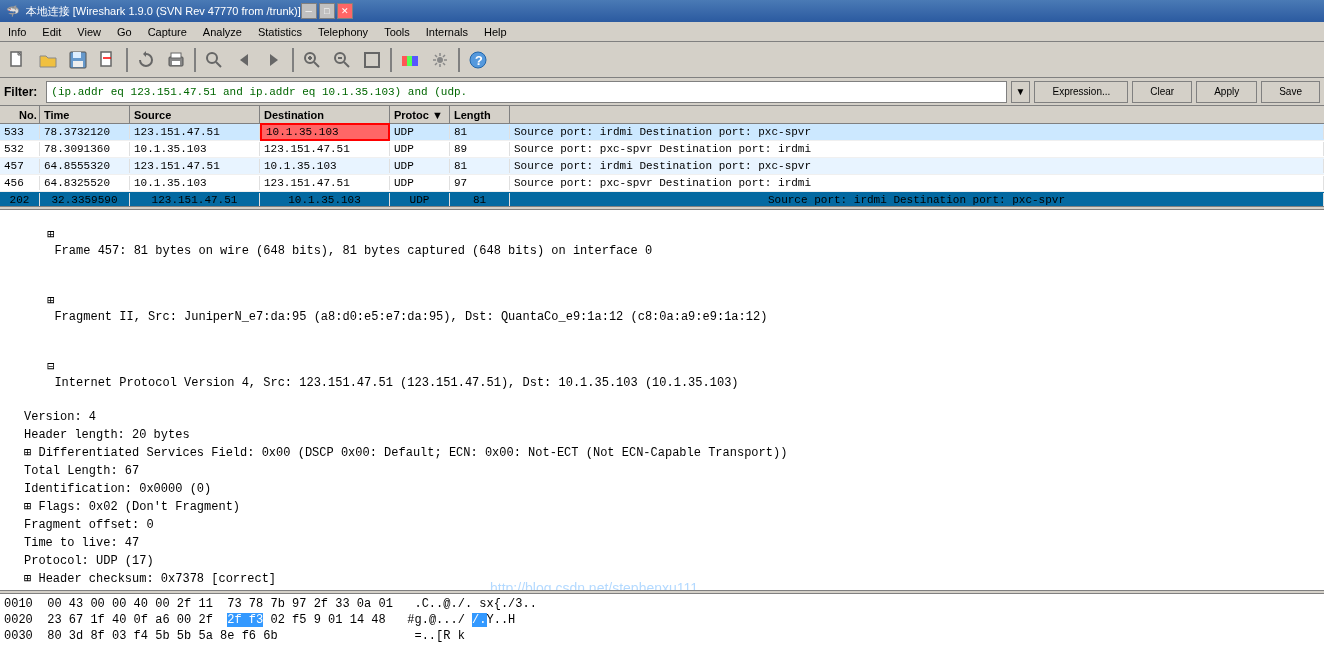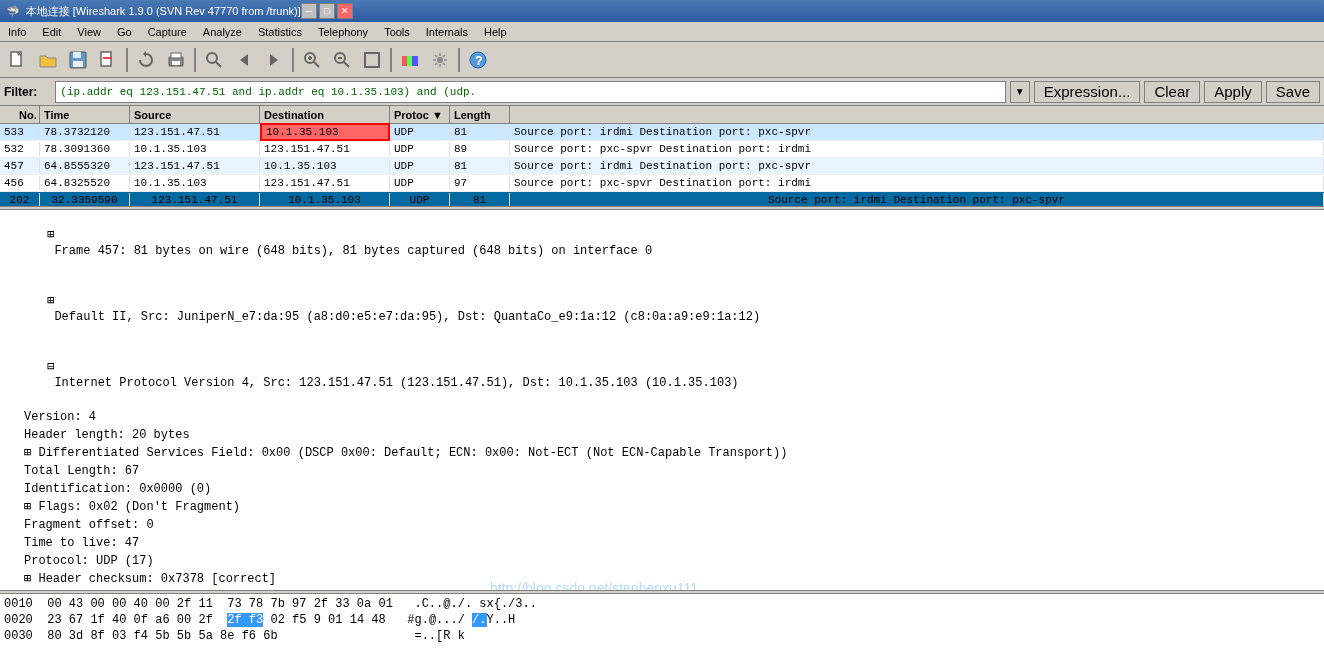--- a/index.html
+++ b/index.html
@@ -76,38 +76,38 @@
       background: #d4d0c8;
       height: 28px;
       display: flex;
       align-items: center;
       padding: 2px 4px;
       gap: 4px;
       border-bottom: 1px solid #808080;
       font-family: Arial, sans-serif;
       font-size: 11px;
     }
-    #filter-label { font-weight: bold; margin-right: 14px; }
+    #filter-label { font-weight: bold; margin-right: 5px; }
     #filter-input {
       flex: 1;
       height: 22px;
       border: 1px solid #808080;
       background: white;
       padding: 2px 4px;
       font-size: 11px;
       font-family: 'Courier New', monospace;
       color: #006600;
     }
     .filter-btn {
       height: 22px;
-      padding: 0 9px;
+      padding: 0 17px;
       background: #d4d0c8;
       border: 1px solid #808080;
       cursor: pointer;
-      font-size: 15px;
+      font-size: 10px;
       font-family: Arial, sans-serif;
     }
 
     
     #packet-list {
       background: white;
       border-bottom: 2px solid #808080;
     }
     #packet-list-header {
       background: #d4d0c8;
@@ -415,21 +415,21 @@
   <div id="detail-container" style="background:white;overflow-y:auto;position:relative;">
 
     <div class="watermark">http://blog.csdn.net/stephenxu111</div>
 
     <div class="detail-row expandable">
       <span class="expand-icon">⊞</span>
       <span> Frame 457: 81 bytes on wire (648 bits), 81 bytes captured (648 bits) on interface 0</span>
     </div>
     <div class="detail-row expandable">
       <span class="expand-icon">⊞</span>
-      <span> Default II, Src: JuniperN_e7:da:95 (a8:d0:e5:e7:da:95), Dst: QuantaCo_e9:1a:12 (c8:0a:a9:e9:1a:12)</span>
+      <span> Fragment II, Src: JuniperN_e7:da:95 (a8:d0:e5:e7:da:95), Dst: QuantaCo_e9:1a:12 (c8:0a:a9:e9:1a:12)</span>
     </div>
     <div class="detail-row expandable">
       <span class="expand-icon">⊟</span>
       <span> Internet Protocol Version 4, Src: 123.151.47.51 (123.151.47.51), Dst: 10.1.35.103 (10.1.35.103)</span>
     </div>
     <div class="detail-row"><span style="display:inline-block;width:20px;"></span>Version: 4</div>
     <div class="detail-row"><span style="display:inline-block;width:20px;"></span>Header length: 20 bytes</div>
     <div class="detail-row expandable"><span style="display:inline-block;width:20px;"></span><span>⊞</span> Differentiated Services Field: 0x00 (DSCP 0x00: Default; ECN: 0x00: Not-ECT (Not ECN-Capable Transport))</div>
     <div class="detail-row"><span style="display:inline-block;width:20px;"></span>Total Length: 67</div>
     <div class="detail-row"><span style="display:inline-block;width:20px;"></span>Identification: 0x0000 (0)</div>

